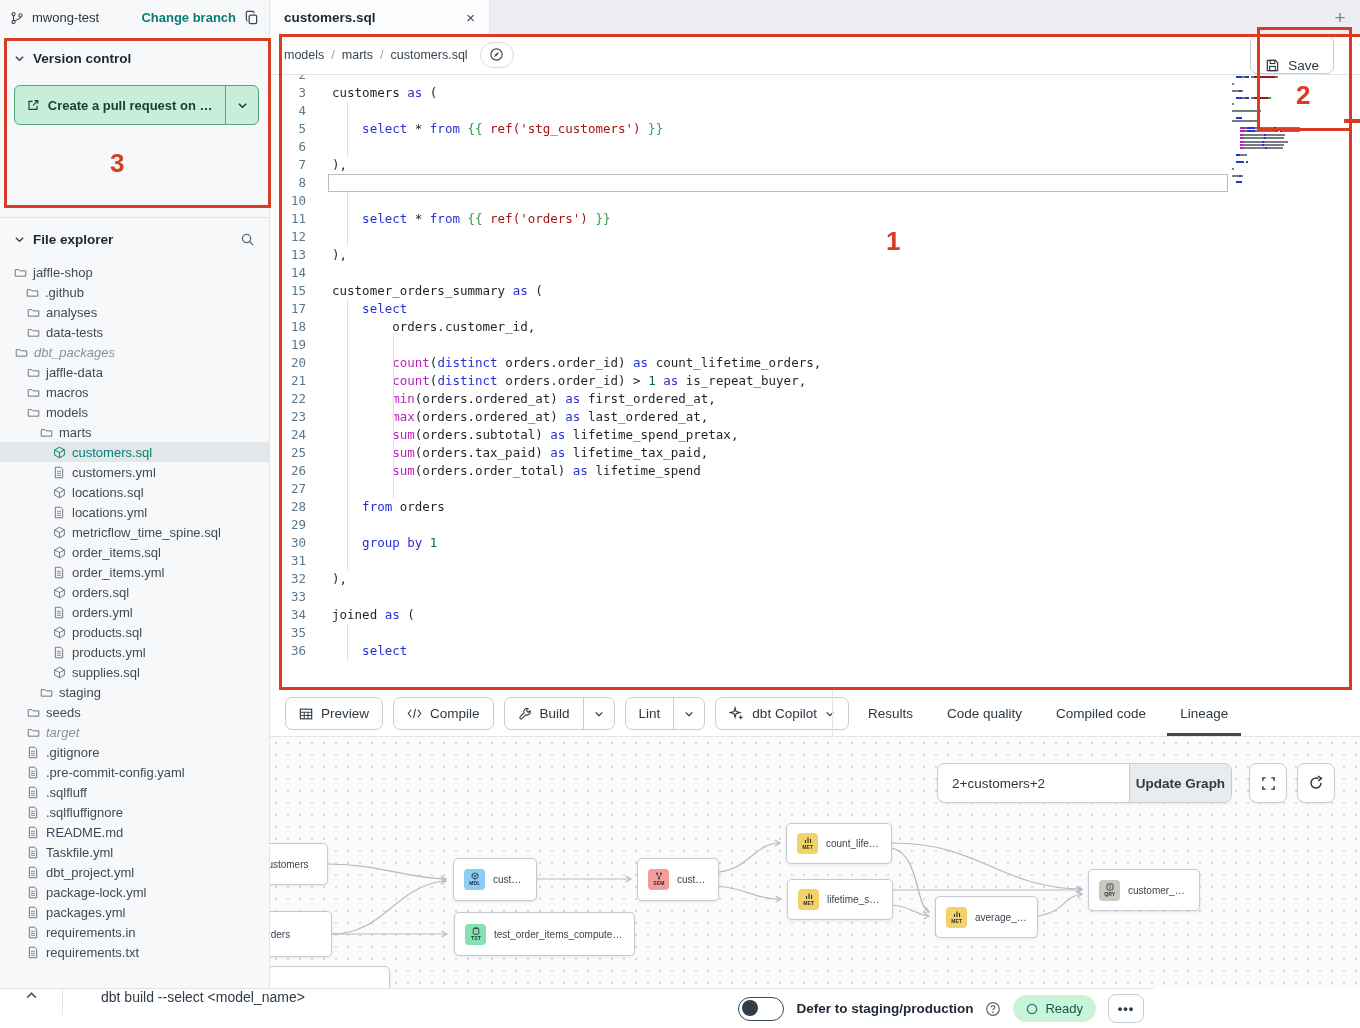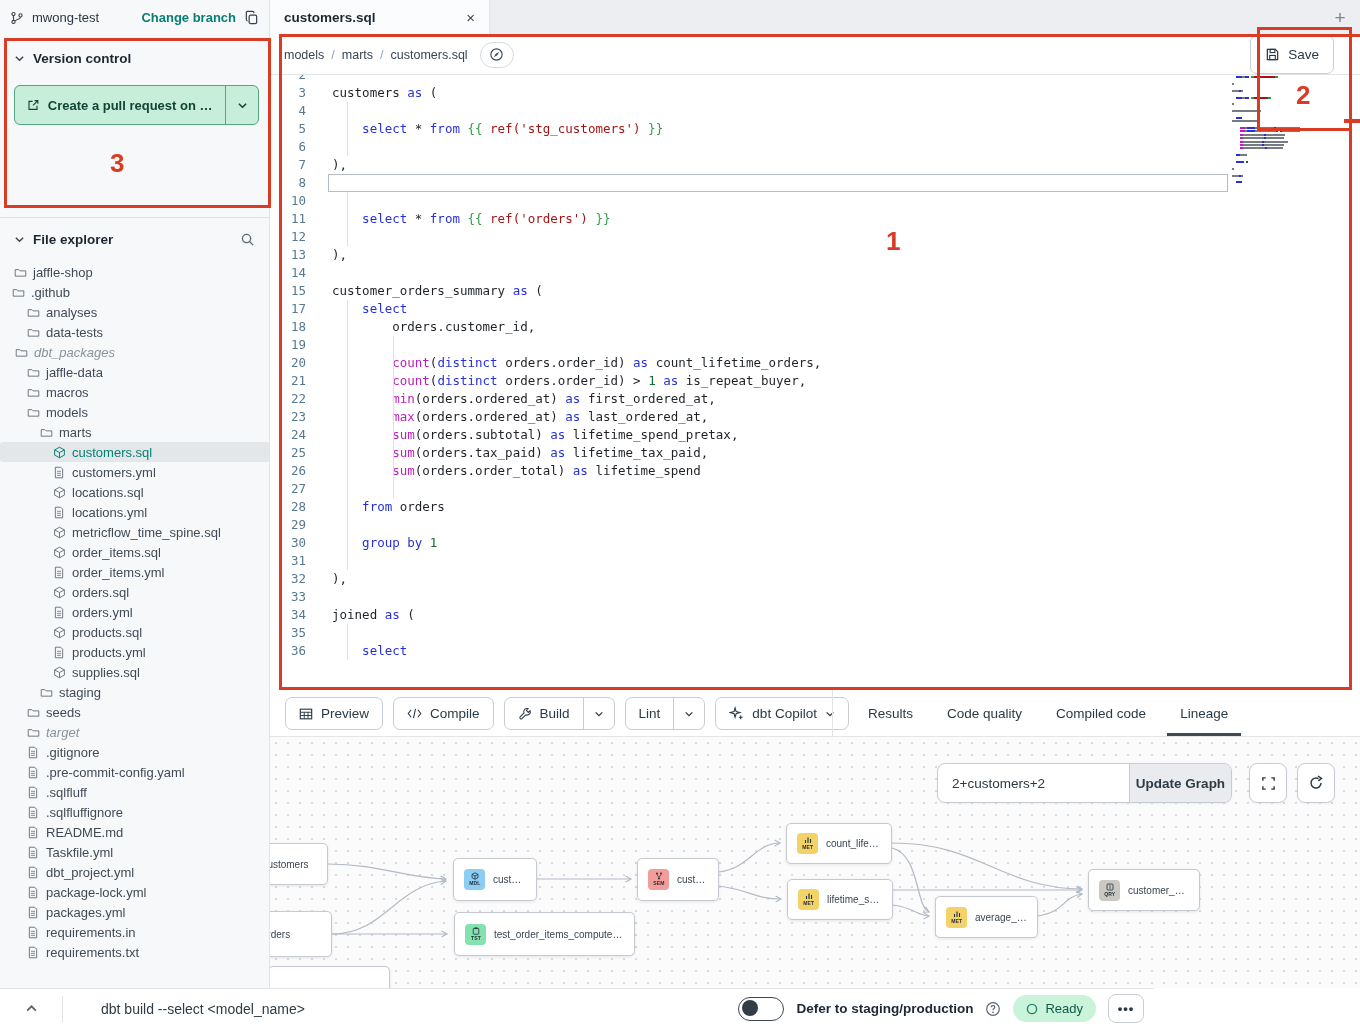--- a/index.html
+++ b/index.html
@@ -37,21 +37,21 @@
   .trow.sel{background:#e3e7e9;border-radius:3px;color:var(--teal)}
   .trow.mut{color:var(--muted);font-style:italic}
   .ticon{flex:0 0 13px;display:flex}
 
   
   .editor{position:absolute;left:270px;top:35px;width:1090px;height:655px;background:#fff;overflow:hidden}
   .crumb-row{position:absolute;left:0;top:0;width:100%;height:40px;background:#fff;border-bottom:1px solid var(--border);display:flex;align-items:center;padding:0 14px;z-index:3}
   .crumbs{display:flex;align-items:center;gap:7px;font-size:12.5px;color:#3a4654}
   .crumbs .sep{color:#9aa3ac}
   .compass-btn{margin-left:12px;width:34px;height:26px;border:1px solid #d6dadd;border-radius:13px;background:#fff;display:flex;align-items:center;justify-content:center;cursor:pointer}
-  .save-btn{margin-left:auto;margin-right:12px;height:39px;padding:0 14px;border:1px solid var(--uiborder);border-radius:7px;background:#fff;display:flex;align-items:center;gap:8px;font-size:13.5px;color:#2b3945;cursor:pointer}
+  .save-btn{margin-left:auto;margin-right:12px;height:39px;padding:0 14px;border:1px solid var(--uiborder);border-radius:7px;background:#fff;display:flex;align-items:flex-end;gap:8px;font-size:13.5px;color:#2b3945;cursor:pointer}
   #code{position:absolute;left:0;top:31px;width:1090px;z-index:1;font-family:"DejaVu Sans Mono",monospace;font-size:12.5px}
   .crow{position:relative;height:18px;line-height:18px;white-space:pre}
   .gut{display:inline-block;width:36px;text-align:right;color:#56798f;user-select:none}
   .cbody{padding-left:26px;color:#1f2328}
   .guide{position:absolute;top:0;bottom:0;width:1px;background:#dde1e5}
   .crow.cur::after{content:"";position:absolute;left:58px;right:132px;top:0;bottom:0;border:1px solid #b7bdc4;pointer-events:none}
   .tok-p{color:#1f2328}.tok-k{color:#2730d8}.tok-f{color:#bb1fbb}.tok-s{color:#a31515}.tok-j{color:#2e9e44}.tok-n{color:#0f6b31}
   #minimap{position:absolute;left:962px;top:31px;width:88px;z-index:2}
   .mm-row{height:2px;margin-bottom:1.4px;white-space:nowrap;font-size:0}
   .mm-seg{display:inline-block;height:2px}
@@ -77,21 +77,21 @@
   .sel-input{flex:1;display:flex;align-items:center;padding:0 14px;font-size:13.5px;color:#2b3945}
   .upd-btn{width:102px;background:#e9ebee;border-left:1px solid #c6ccd2;display:flex;align-items:center;justify-content:center;font-size:13.5px;font-weight:700;color:#2e3a46;cursor:pointer}
   .sq-btn{position:absolute;top:0;width:38px;height:40px;border:1px solid #c6ccd2;border-radius:8px;background:#fff;display:flex;align-items:center;justify-content:center;cursor:pointer;box-shadow:0 1px 2px rgba(30,40,50,.05)}
   .node{position:absolute;background:#fff;border:1px solid #c4cacf;border-radius:5px;box-shadow:0 1px 3px rgba(40,50,60,.10);display:flex;align-items:center;gap:8px;padding:0 10px;z-index:4}
   .node-label{font-size:10px;color:#3a4551;white-space:nowrap;overflow:hidden;text-overflow:ellipsis}
   .node.cut{justify-content:center}
   .kind{flex:0 0 21px;width:21px;height:21px;border-radius:4px;display:flex;flex-direction:column;align-items:center;justify-content:center;line-height:1}
   .kind-label{font-size:7px;font-weight:700;color:#233038;transform:scale(.72);letter-spacing:.2px}
 
   
-  .statusbar{position:absolute;left:0;top:988px;width:1154px;height:40px;background:#fff;border-top:1px solid var(--border);display:flex;align-items:center}
+  .statusbar{position:absolute;left:0;top:988px;width:1154px;height:40px;background:#fff;border-top:1px solid var(--border);display:flex;}
   .sb-chev{width:62px;display:flex;justify-content:center}
   .sb-div{width:1px;height:26px;background:var(--border);margin-right:38px}
   .sb-cmd{font-size:14px;color:#2f3b47}
   .sb-right{margin-left:auto;display:flex;align-items:center;gap:12px;padding-right:10px}
   .toggle{width:46px;height:24px;border:1.5px solid #3c4752;border-radius:13px;background:#fff;position:relative;cursor:pointer}
   .toggle .knob{position:absolute;left:3px;top:2.5px;width:16px;height:16px;border-radius:50%;background:#333d48}
   .defer-label{font-size:13.5px;font-weight:700;color:#1d2835}
   .ready{height:27px;padding:0 13px;border-radius:14px;background:#c9f4d9;display:flex;align-items:center;gap:7px;font-size:13px;color:#0f5a49}
   .more-btn{width:36px;height:29px;border:1px solid var(--uiborder);border-radius:8px;background:#fff;display:flex;align-items:center;justify-content:center;letter-spacing:1px;font-weight:700;color:#2b3945;cursor:pointer;font-size:13px}
 
@@ -174,21 +174,21 @@
     </section>
     <div id="tree">
         <div class="trow" style="padding-left: 14px;">
           <span class="ticon">
             <svg width="13" height="13" viewBox="0 0 16 16">
               <path d="M1.5 4.5 H6 L7.5 6 H14.5 V12.5 H1.5 Z" fill="none" stroke="#6b7580" stroke-width="1.2"></path>
             </svg>
           </span>
           <span>jaffle-shop</span>
         </div>
-        <div class="trow" style="padding-left: 12px;">
+        <div class="trow" style="padding-left: 26px;">
           <span class="ticon">
             <svg width="13" height="13" viewBox="0 0 16 16">
               <path d="M1.5 4.5 H6 L7.5 6 H14.5 V12.5 H1.5 Z" fill="none" stroke="#6b7580" stroke-width="1.2"></path>
             </svg>
           </span>
           <span>.github</span>
         </div>
         <div class="trow" style="padding-left: 27px;">
           <span class="ticon">
             <svg width="13" height="13" viewBox="0 0 16 16">

